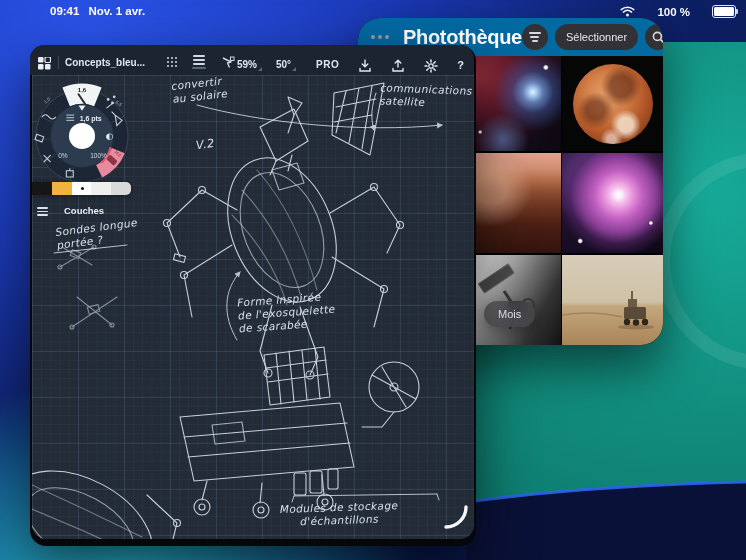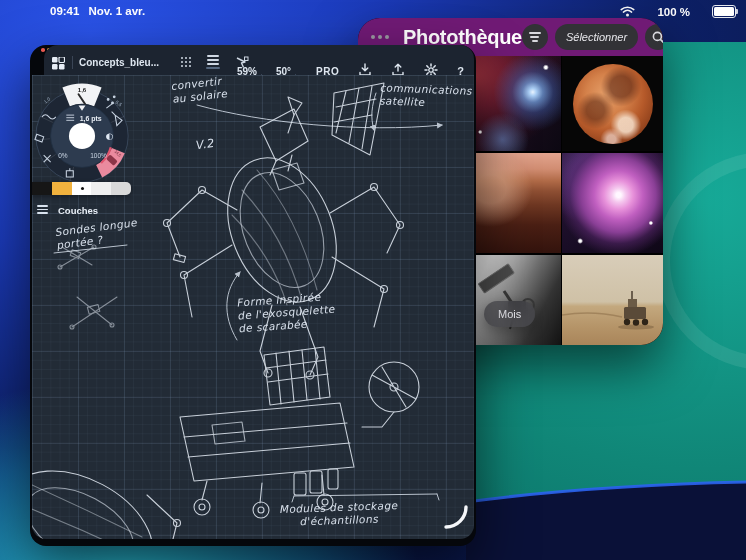--- a/index.html
+++ b/index.html
@@ -24,27 +24,27 @@
   .statusbar{position:absolute;left:0;top:0;right:0;height:22px;z-index:1;color:#fff;font-size:11.5px;font-weight:700;margin-left:36px;}
   .sb-left{position:absolute;left:14px;top:5px;display:flex;gap:9px;}
   .sb-right{position:absolute;right:10px;top:5px;display:flex;gap:22px;align-items:center;}
   .batt{width:22px;height:11px;border:1px solid rgba(255,255,255,.9);border-radius:3px;position:relative;}
   .batt .fill{position:absolute;inset:1px;background:#fff;border-radius:1.5px;}
   .batt .tip{position:absolute;right:-3px;top:3px;width:2px;height:5px;background:rgba(255,255,255,.8);border-radius:0 1px 1px 0;}
 
   
   .photos-win{position:absolute;left:358px;top:18px;width:305px;height:327px;z-index:2;
     background:#000;border-radius:22px;overflow:hidden;box-shadow:0 22px 50px rgba(0,0,0,.55);}
-  .ph-header{height:38px;background:#701a75;display:flex;align-items:center;padding:0 9px;}
+  .ph-header{height:38px;background:#0369a1;display:flex;align-items:center;padding:0 9px;}
   .dots3{display:flex;gap:3px;margin:0 4px;}
   .dots3 i{width:4px;height:4px;border-radius:50%;background:#9a9aa1;}
   .ph-title{color:#fff;font-size:20px;font-weight:700;letter-spacing:-.3px;margin-left:10px;flex:1;}
   .ph-actions{display:flex;gap:7px;align-items:center;}
   .cbtn{width:26px;height:26px;border-radius:50%;background:#323236;display:flex;align-items:center;justify-content:center;}
-  .pillbtn{height:26px;border-radius:13px;background:#323236;color:#e6e6ea;font-size:11px;display:flex;align-items:center;padding:0 11px;font-style:italic;}
+  .pillbtn{height:26px;border-radius:13px;background:#323236;color:#e6e6ea;font-size:11px;display:flex;align-items:center;padding:0 11px;}
   .flt{display:flex;flex-direction:column;gap:2.5px;align-items:center;}
   .flt i{height:1.6px;background:#d9d9de;border-radius:1px;display:block;}
   .ph-grid{display:grid;grid-template-columns:101px 101px 101px;grid-template-rows:95px 100px 1fr;gap:2px 1px;height:289px;background:#000;}
   .cell{position:relative;overflow:hidden;}
   .phx{background:linear-gradient(140deg,#17141c,#0a0a10);}
   .ph1{background:
       radial-gradient(circle at 85% 12%, #fff 0 1%, transparent 2.5%),
       radial-gradient(circle at 20% 80%, #fff 0 .8%, transparent 2%),
       radial-gradient(circle at 72% 38%, #eaf4ff 0%, #a9cdf4 4%, rgba(110,160,225,.75) 11%, rgba(60,100,180,.45) 22%, rgba(40,70,140,0) 42%),
       radial-gradient(circle at 42% 88%, rgba(120,160,230,.55) 0%, transparent 26%),
@@ -70,55 +70,55 @@
   .ph5{background:linear-gradient(118deg,#f2f2f2 0%, #d5d5d5 22%, #a8a8a8 38%, #6f6f6f 55%, #333 75%, #121212 100%);}
   .ph6{background:linear-gradient(180deg,#d8cdb9 0%, #cfc1a6 52%, #c3a87e 57%, #b59468 80%, #a9855a 100%);}
   .seg-wrap{position:absolute;left:126px;bottom:18px;display:flex;padding:2px;border-radius:16px;
     background:rgba(72,72,78,.72);backdrop-filter:blur(6px);box-shadow:0 4px 14px rgba(0,0,0,.35);}
   .seg{height:22px;display:flex;align-items:center;padding:0 12px;border-radius:12px;color:#e9e9ee;font-size:11px;white-space:nowrap;}
   .seg.sel{background:rgba(150,150,158,.78);color:#fff;}
 
   
   .concepts-win{position:absolute;left:30px;top:45px;width:446px;height:501px;z-index:3;
     background:#05070b;border-radius:16px;box-shadow:0 24px 55px rgba(0,0,0,.6);}
-  .c-toolbar{position:absolute;left:14px;right:2px;top:0;height:30px;background:#1c2430;border-radius:14px 14px 0 0;
+  .c-toolbar{position:absolute;left:0;right:2px;top:0;height:30px;background:#1c2430;border-radius:14px 14px 0 0;
     display:flex;align-items:center;color:#dfe7f0;font-size:10px;}
   .traffic{position:absolute;left:11px;top:3px;display:flex;gap:2.5px;}
   .traffic i{width:3.5px;height:3.5px;border-radius:50%;}
   .t-red{background:#e4574f}.t-yel{background:#e0a33e}.t-grn{background:#59b354}
   .c-logo{margin:6px 0 0 8px;}
   .c-sep{width:1px;height:13px;background:#3a4556;margin:4px 6px 0 7px;}
   .c-title{font-weight:700;margin-top:4px;}
   .c-midicons{display:flex;gap:16px;margin:4px 0 0 22px;align-items:center;}
   .ninedots{display:grid;grid-template-columns:repeat(3,2px);grid-gap:2px;}
   .ninedots i{width:2px;height:2px;background:#cfd8e3;border-radius:50%;}
   .toollist{display:flex;flex-direction:column;gap:2.2px;position:relative;padding-bottom:4px;}
   .toollist i{width:12px;height:1.7px;background:#cfd8e3;border-radius:1px;}
   .toollist:after{content:"";position:absolute;left:-1px;bottom:0;width:14px;height:2px;background:#55677f;border-radius:1px;}
-  .c-right{position:absolute;right:10px;top:0;height:30px;display:flex;align-items:flex-end;gap:19px;padding-top:2px;}
+  .c-right{position:absolute;right:10px;top:0;height:30px;display:flex;align-items:flex-start;gap:19px;padding-top:14px;}
   .c-num{position:relative;font-weight:600;}
   .c-num:after{content:"";position:absolute;right:-5px;bottom:-1px;border-left:4px solid transparent;border-bottom:4px solid #55677f;}
   .c-pro{font-weight:700;letter-spacing:.5px;margin-left:6px;}
   .c-help{font-weight:700;font-size:11px;}
   .canvas{position:absolute;left:2px;right:2px;top:30px;bottom:7px;border-radius:0 0 14px 14px;overflow:hidden;
     background-color:#222b36;
     background-image:
       linear-gradient(rgba(150,180,215,.12) 1px, transparent 1px),
       linear-gradient(90deg, rgba(150,180,215,.12) 1px, transparent 1px),
       linear-gradient(rgba(150,180,215,.05) 1px, transparent 1px),
       linear-gradient(90deg, rgba(150,180,215,.05) 1px, transparent 1px);
     background-size:46px 46px,46px 46px,9.2px 9.2px,9.2px 9.2px;}
   .sketch{position:absolute;left:0;top:0;}
   .hand{position:absolute;font:italic 10.5px "DejaVu Sans",sans-serif;color:#e3ebf6;white-space:pre-line;
     letter-spacing:.4px;line-height:1.25;opacity:.95;}
   .wheel{position:absolute;left:-4px;top:7px;}
   .palette{position:absolute;left:0;top:107px;width:99px;height:13px;display:flex;border-radius:0 5px 5px 0;overflow:hidden;box-shadow:0 1px 4px rgba(0,0,0,.4);}
   .palette .sw{flex:1;position:relative;}
   .sw.cur:after{content:"";position:absolute;left:9px;top:5px;width:3px;height:3px;border-radius:50%;background:#111;}
-  .layers-row{position:absolute;left:5px;top:130px;display:flex;align-items:flex-start;gap:10px;color:#e8eef6;font-size:9.5px;font-weight:700;}
+  .layers-row{position:absolute;left:5px;top:130px;display:flex;align-items:flex-end;gap:16px;color:#e8eef6;font-size:9.5px;font-weight:700;}
   .lyr{display:flex;flex-direction:column;gap:2px;}
   .lyr i{width:11px;height:1.7px;background:#d9e2ee;border-radius:1px;}
   .curl{position:absolute;right:6px;bottom:10px;}
 </style>
 </head>
 <body>
 
 <div class="wall">
   <div class="base"></div>
   <div class="teal"></div>

